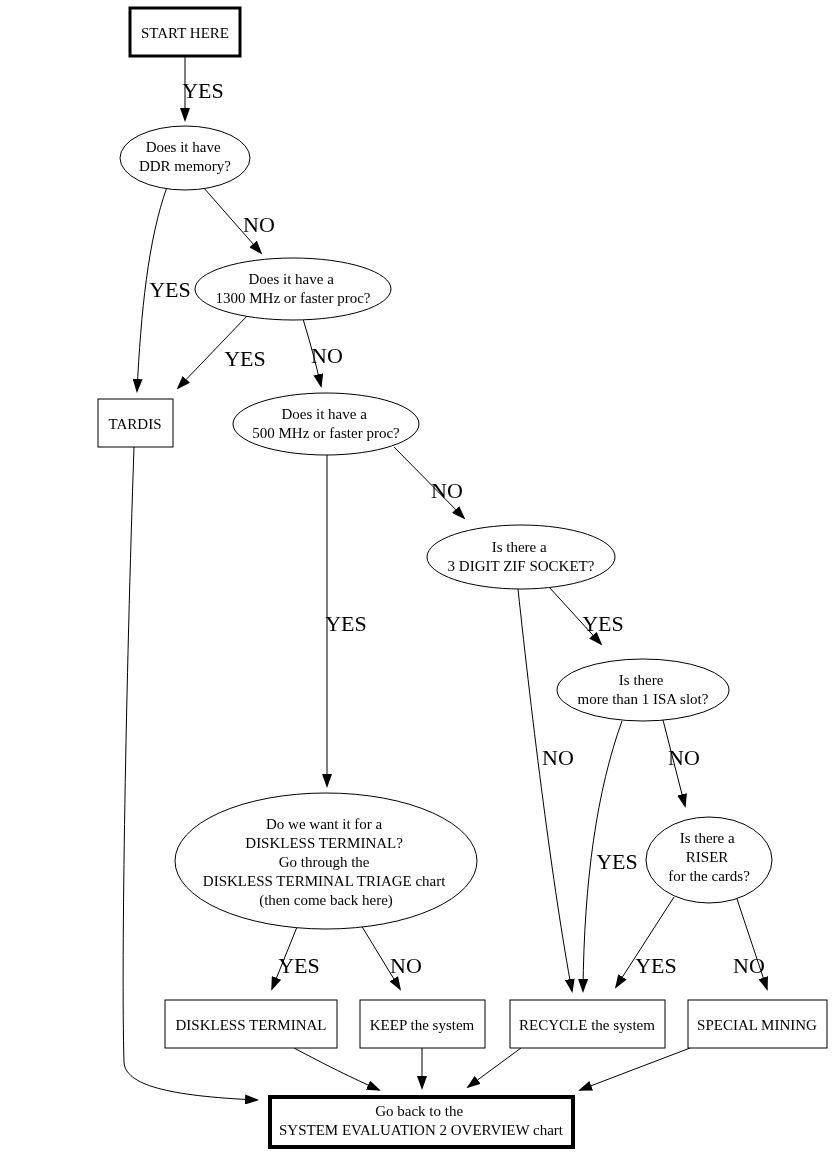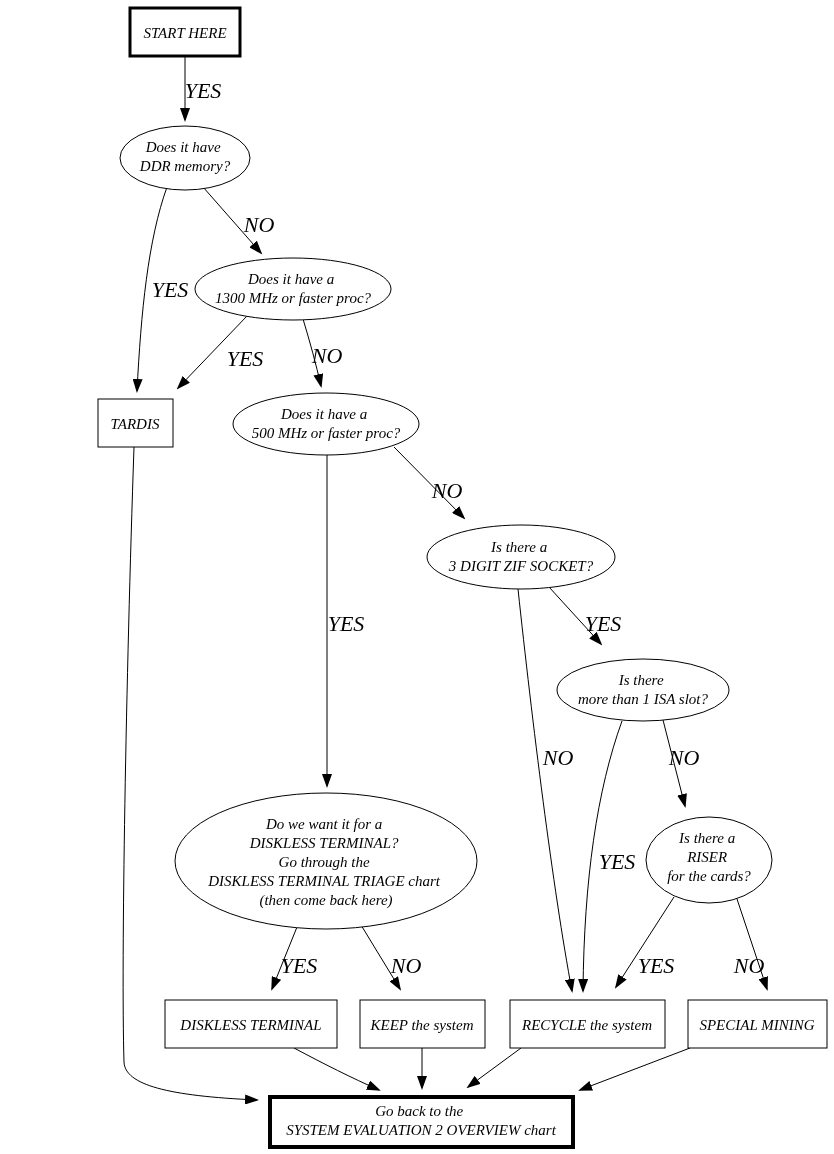--- a/index.html
+++ b/index.html
@@ -2,21 +2,20 @@
 <html><head>
 <meta charset="utf-8">
 <style>
   html, body { margin: 0; padding: 0; background: #ffffff; }
   .canvas {
     position: relative;
     width: 746px;
     height: 1154px;
     background: #ffffff;
     font-family: "Liberation Serif", "DejaVu Serif", serif;
-    font-style: italic;
   }
   svg { display: block; }
   .edge {
     fill: none;
     stroke: #000000;
     stroke-width: 1;
   }
   .shape {
     fill: #ffffff;
     stroke: #000000;

